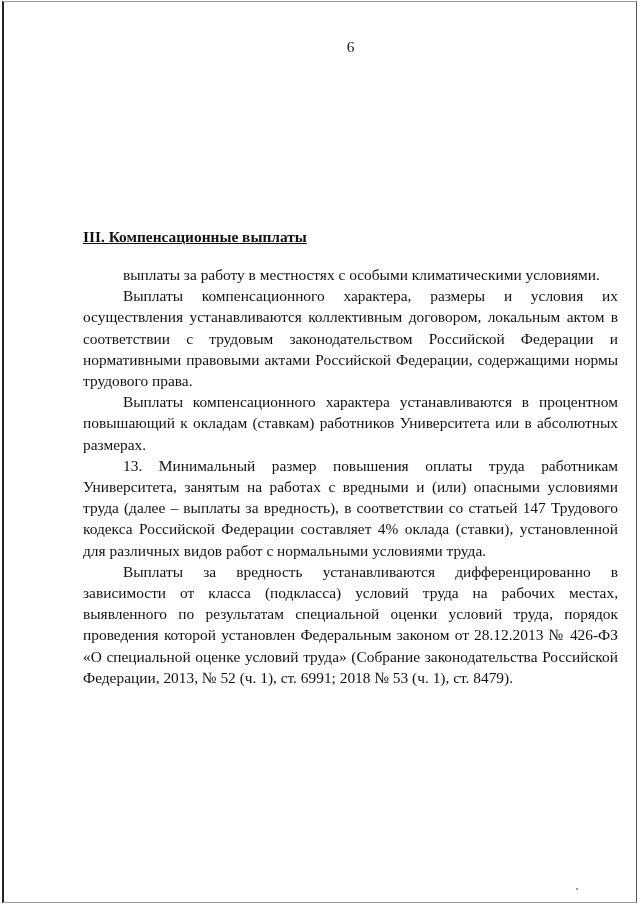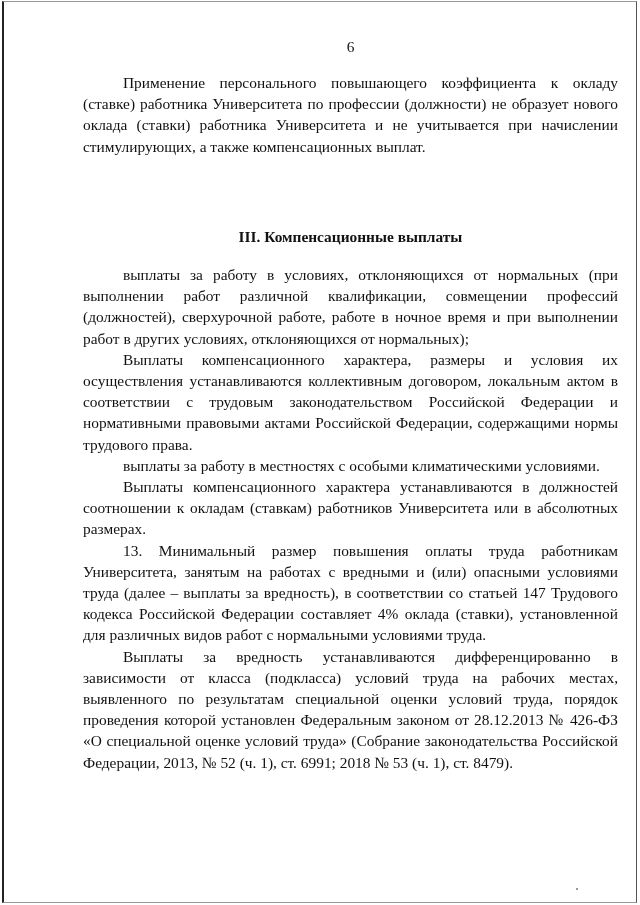--- a/index.html
+++ b/index.html
@@ -10,45 +10,43 @@
     border-top:1px solid #999; border-bottom:1px solid #999;
     box-sizing:border-box;
   }
   .page {
     position:absolute; left:83px; top:0; width:535px;
     font-family:"Liberation Serif", "DejaVu Serif", serif;
     font-size:15.4px; line-height:21.2px; color:#111;
   }
   .page-num { position:absolute; top:36px; left:0; width:535px; text-align:center; }
   p { margin:0; text-align:justify; text-indent:40px; }
-  .heading { text-align:center; font-weight:bold; text-indent:0; }
+  .heading { font-weight:bold; text-indent:0;text-decoration:underline; }
   .block1 { position:absolute; top:72px; left:0; width:535px; }
   .heading-wrap { position:absolute; top:226px; left:0; width:535px; }
   .block2 { position:absolute; top:264px; left:0; width:535px; }
   .speck { position:absolute; left:576px; top:888px; width:2px; height:2px; background:#999; }
 </style>
 </head>
 <body>
 
 <div class="frame"></div>
 
 <div class="page">
   <div class="page-num">6</div>
 
   <div class="block1">
-    <p>Применение персонального повышающего коэффициента к окладу (ставке) работника Университета по профессии (должности) не образует нового оклада (ставки) работника Университета и не учитывается при начислении стимулирующих, а также компенсационных выплат.</p>
   </div>
 
   <div class="heading-wrap">
     <p class="heading">III. Компенсационные выплаты</p>
   </div>
 
   <div class="block2">
-    <p>выплаты за работу в условиях, отклоняющихся от нормальных (при выполнении работ различной квалификации, совмещении профессий (должностей), сверхурочной работе, работе в ночное время и при выполнении работ в других условиях, отклоняющихся от нормальных);</p>
+    <p>выплаты за работу в местностях с особыми климатическими условиями.</p>
     <p>Выплаты компенсационного характера, размеры и условия их осуществления устанавливаются коллективным договором, локальным актом в соответствии с трудовым законодательством Российской Федерации и нормативными правовыми актами Российской Федерации, содержащими нормы трудового права.</p>
-    <p>выплаты за работу в местностях с особыми климатическими условиями.</p>
-    <p>Выплаты компенсационного характера устанавливаются в должностей соотношении к окладам (ставкам) работников Университета или в абсолютных размерах.</p>
+    <p>Выплаты компенсационного характера устанавливаются в процентном повышающий к окладам (ставкам) работников Университета или в абсолютных размерах.</p>
     <p>13. Минимальный размер повышения оплаты труда работникам Университета, занятым на работах с вредными и (или) опасными условиями труда (далее – выплаты за вредность), в соответствии со статьей 147 Трудового кодекса Российской Федерации составляет 4% оклада (ставки), установленной для различных видов работ с нормальными условиями труда.</p>
     <p>Выплаты за вредность устанавливаются дифференцированно в зависимости от класса (подкласса) условий труда на рабочих местах, выявленного по результатам специальной оценки условий труда, порядок проведения которой установлен Федеральным законом от 28.12.2013 № 426-ФЗ «О специальной оценке условий труда» (Собрание законодательства Российской Федерации, 2013, № 52 (ч. 1), ст. 6991; 2018 № 53 (ч. 1), ст. 8479).</p>
   </div>
 </div>
 
 <div class="speck"></div>
 
 </body></html>

